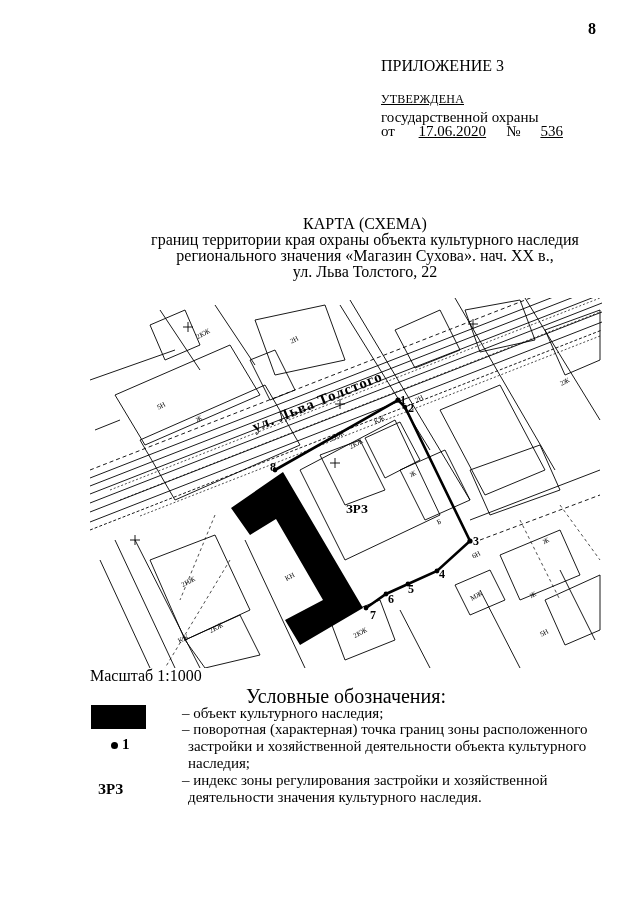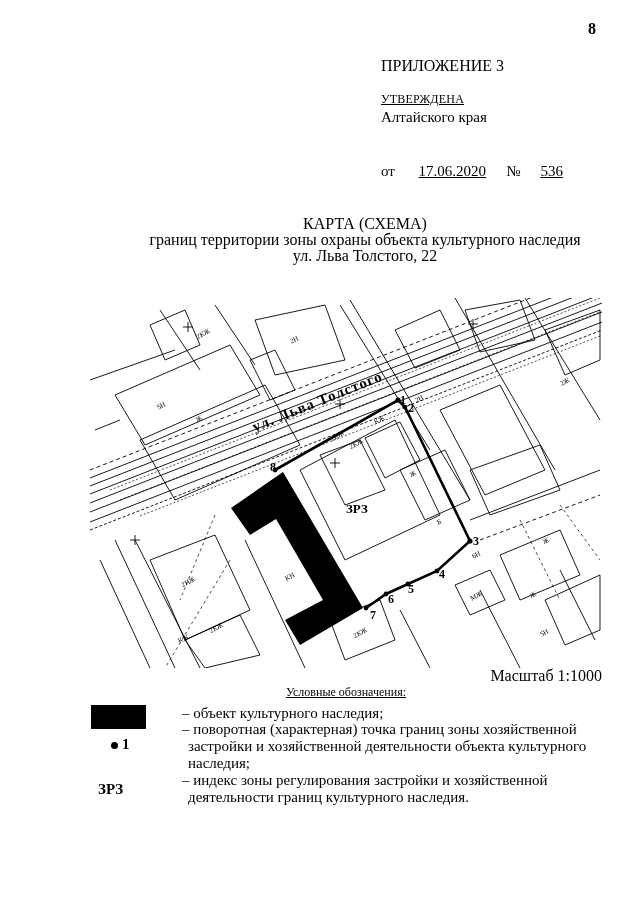--- a/index.html
+++ b/index.html
@@ -9,48 +9,49 @@
   .page-number { left: 588px; top: 20px; font-size: 16px; font-weight: bold; }
   .appendix { left: 381px; top: 57px; font-size: 16px; }
   .approved { left: 381px; top: 92px; font-size: 12px; letter-spacing: 0.2px; text-decoration: underline; }
   .approval-lines { left: 381px; top: 110px; font-size: 15px; line-height: 14px; }
   .approval-lines div { white-space: nowrap; }
   .order-line { white-space: nowrap; }
   .u { text-decoration: underline; display: inline-block; }
   .title-block { left: 130px; top: 216px; width: 470px; text-align: center; font-size: 16px; line-height: 16px; }
   .title-block .t1 { font-size: 16px; }
   .map { left: 90px; top: 298px; width: 512px; height: 370px; }
-  .scale { left: 90px; top: 667px; width: 512px; text-align: right; font-size: 16px; }
-  .legend-title { left: 90px; top: 685px; width: 512px; text-align: center; font-size: 12px; text-decoration: underline; }
+  .scale { left: 90px; top: 667px; width: 512px; text-align: left; font-size: 16px; }
+  .legend-title { left: 90px; top: 685px; width: 512px; text-align: center; font-size: 20px; }
   .legend-swatch { left: 91px; top: 705px; width: 55px; height: 24px; background: #000; }
   .legend-point { left: 111px; top: 736px; font-size: 15px; font-weight: bold; }
   .legend-point .dot { display: inline-block; width: 7px; height: 7px; border-radius: 50%; background: #000; margin-right: 4px; vertical-align: middle; }
   .legend-zrz { left: 98px; top: 781px; font-size: 15px; font-weight: bold; }
   .legend-text { left: 182px; font-size: 15px; line-height: 17px; white-space: nowrap; }
   .legend-text.indent { left: 188px; text-align: center; }
 </style>
 </head>
 <body>
 
 <div class="abs page-number">8</div>
 <div class="abs appendix">ПРИЛОЖЕНИЕ 3</div>
 <div class="abs approved">УТВЕРЖДЕНА</div>
 <div class="abs approval-lines">
-  <div>Алтайского края</div>
+  <div>государственной охраны</div>
   <div class="order-line">
     <span>от</span>
     <span class="u" style="min-width:84px;padding-left:20px;">17.06.2020</span>
     <span>№</span>
-    <span class="u" style="min-width:40px;padding-left:16px;padding-right:14px;margin-top:40px;">536</span>
+    <span class="u" style="min-width:40px;padding-left:16px;padding-right:14px;">536</span>
   </div>
 </div>
 
 <div class="abs title-block">
   <div class="t1">КАРТА (СХЕМА)</div>
-  <div>границ территории зоны охраны объекта культурного наследия</div>
+  <div>границ территории края охраны объекта культурного наследия</div>
+  <div>регионального значения «Магазин Сухова». нач. XX в.,</div>
   <div>ул. Льва Толстого, 22</div>
 </div>
 
 <svg class="abs map" viewBox="90 298 512 370" width="512" height="370" xmlns="http://www.w3.org/2000/svg">
   <defs>
     <clipPath id="mapclip">
         <rect x="90" y="298" width="512" height="370"></rect>
       </clipPath>
   </defs>
   <g clip-path="url(#mapclip)" stroke="#000" fill="none" stroke-width="1">
@@ -189,17 +190,17 @@
 <div class="abs scale">Масштаб 1:1000</div>
 <div class="abs legend-title">Условные обозначения:</div>
 
 <div class="abs legend-swatch"></div>
 <div class="abs legend-point">
   <span class="dot"></span><span>1</span>
 </div>
 <div class="abs legend-zrz">ЗРЗ</div>
 
 <div class="abs legend-text" style="top:705px;">– объект культурного наследия;</div>
-<div class="abs legend-text" style="top:721px;">– поворотная (характерная) точка границ зоны хозяйственной</div>
+<div class="abs legend-text" style="top:721px;">– поворотная (характерная) точка границ зоны расположенного</div>
 <div class="abs legend-text indent" style="top:738px;">застройки и хозяйственной деятельности объекта культурного</div>
 <div class="abs legend-text indent" style="top:755px;">наследия;</div>
 <div class="abs legend-text" style="top:772px;">– индекс зоны регулирования застройки и хозяйственной</div>
-<div class="abs legend-text indent" style="top:789px;">деятельности границ культурного наследия.</div>
+<div class="abs legend-text indent" style="top:789px;">деятельности значения культурного наследия.</div>
 
 </body></html>

